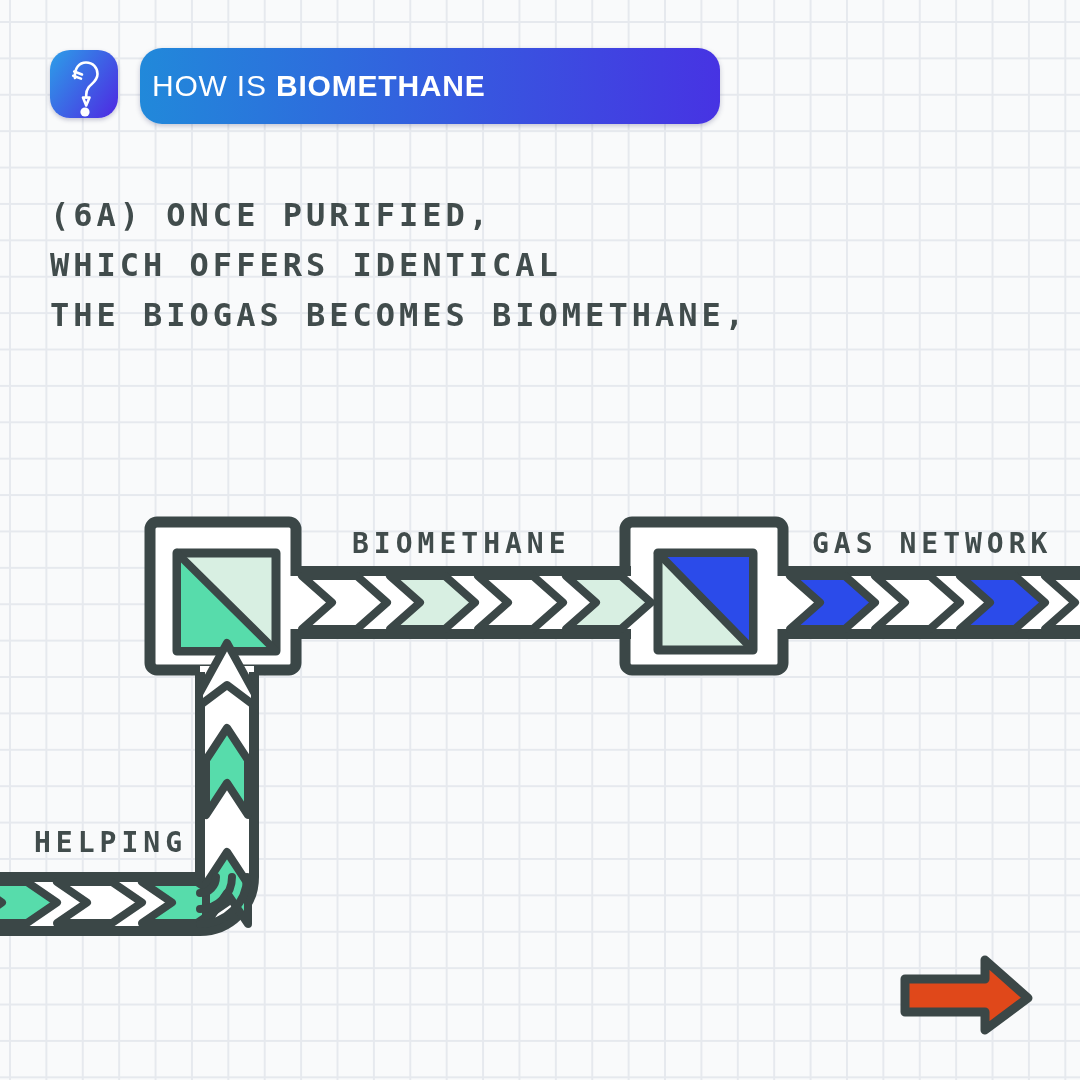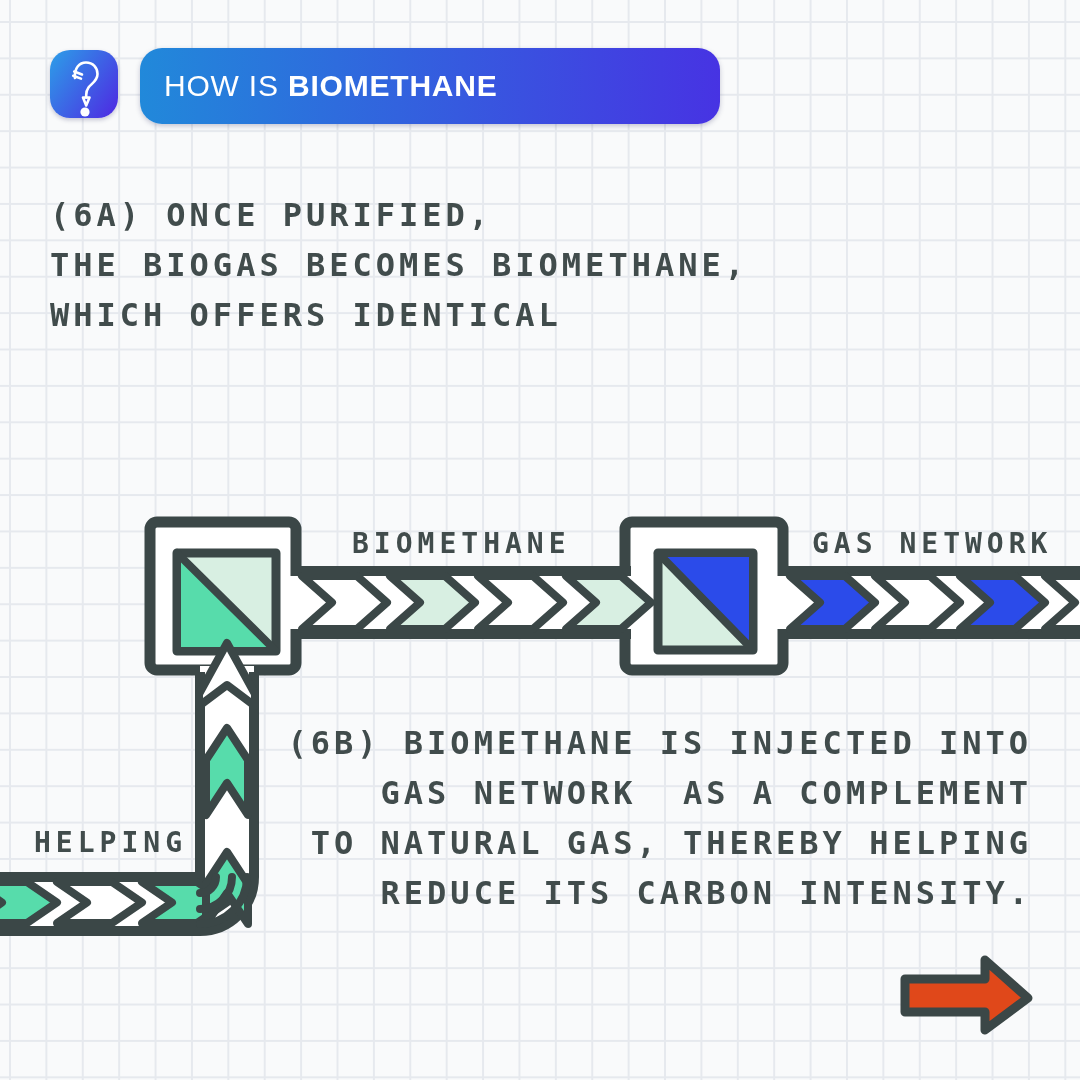--- a/index.html
+++ b/index.html
@@ -23,21 +23,21 @@
     background:linear-gradient(125deg, var(--icon-start,#2c9fe8) 0%, var(--icon-end,#4b33e3) 90%);
     box-shadow:0 2px 4px rgba(40,40,90,.25);
   }
   .q-icon svg{position:absolute;inset:0;}
   .banner{
     position:absolute;left:140px;top:48px;width:580px;height:76px;
     border-radius:22px;
     background:linear-gradient(92deg, var(--banner-start,#2189da) 0%, var(--banner-end,#4733e3) 100%);
     box-shadow:0 2px 5px rgba(40,40,90,.25);
     display:flex;align-items:center;
-    padding-left:24px;box-sizing:border-box;
+    padding-left:12px;box-sizing:border-box;
     color:#ffffff;font-size:30px;letter-spacing:0.8px;
   }
   .banner span,.banner strong{white-space:pre;}
   .banner strong{font-weight:700;}
 
   
   .hand{
     font-family:"DejaVu Sans Mono", monospace;
     font-weight:700;
     color:var(--text-ink,#414c4c);
@@ -83,22 +83,22 @@
       <circle cx="35" cy="62" r="4.6" fill="#ffffff"></circle>
     </svg>
   </div>
   <div class="banner">
     <span>HOW IS </span>
       <strong>BIOMETHANE</strong>
   </div>
 
   <div class="note note-6a hand">
     <div class="line">(6A) ONCE PURIFIED,</div>
+    <div class="line">WHICH OFFERS IDENTICAL</div>
     <div class="line">THE BIOGAS BECOMES BIOMETHANE,</div>
-    <div class="line">WHICH OFFERS IDENTICAL</div>
   </div>
 
   <svg class="diagram" viewBox="0 0 1080 1080">
 
     <rect class="bx" x="150" y="522" width="146" height="148" rx="7"></rect>
     <rect class="bx" x="625" y="522" width="158" height="148" rx="7"></rect>
 
     <g>
       <rect class="fillw" x="288" y="576" width="344" height="53"></rect>
       <path class="ln" d="M296,571 H631 M296,634 H631"></path>
@@ -145,24 +145,18 @@
       <path class="tri f-blue" d="M658,553 L753,553 L753,650 Z"></path>
     </g>
 
     <path class="chv f-white" d="M227,643 L255,694 V706 L227,685 L199,706 V694 Z"></path>
   </svg>
 
   <div class="pipe-label label-biomethane hand">BIOMETHANE</div>
   <div class="pipe-label label-gasnetwork hand">GAS NETWORK</div>
   <div class="pipe-label label-biogas hand">HELPING</div>
 
-  <div class="note note-6b hand">
-    <div class="line">(6B) BIOMETHANE IS INJECTED INTO</div>
-    <div class="line">GAS NETWORK  AS A COMPLEMENT</div>
-    <div class="line">TO NATURAL GAS, THEREBY HELPING</div>
-    <div class="line">REDUCE ITS CARBON INTENSITY.</div>
-  </div>
 
   <svg class="next-arrow" viewBox="0 0 150 100">
     <path class="oarrow" d="M10,34 H90 V15 L133,53 L90,85 V67 H10 Z"></path>
   </svg>
 
 </div>
 
 </body></html>

